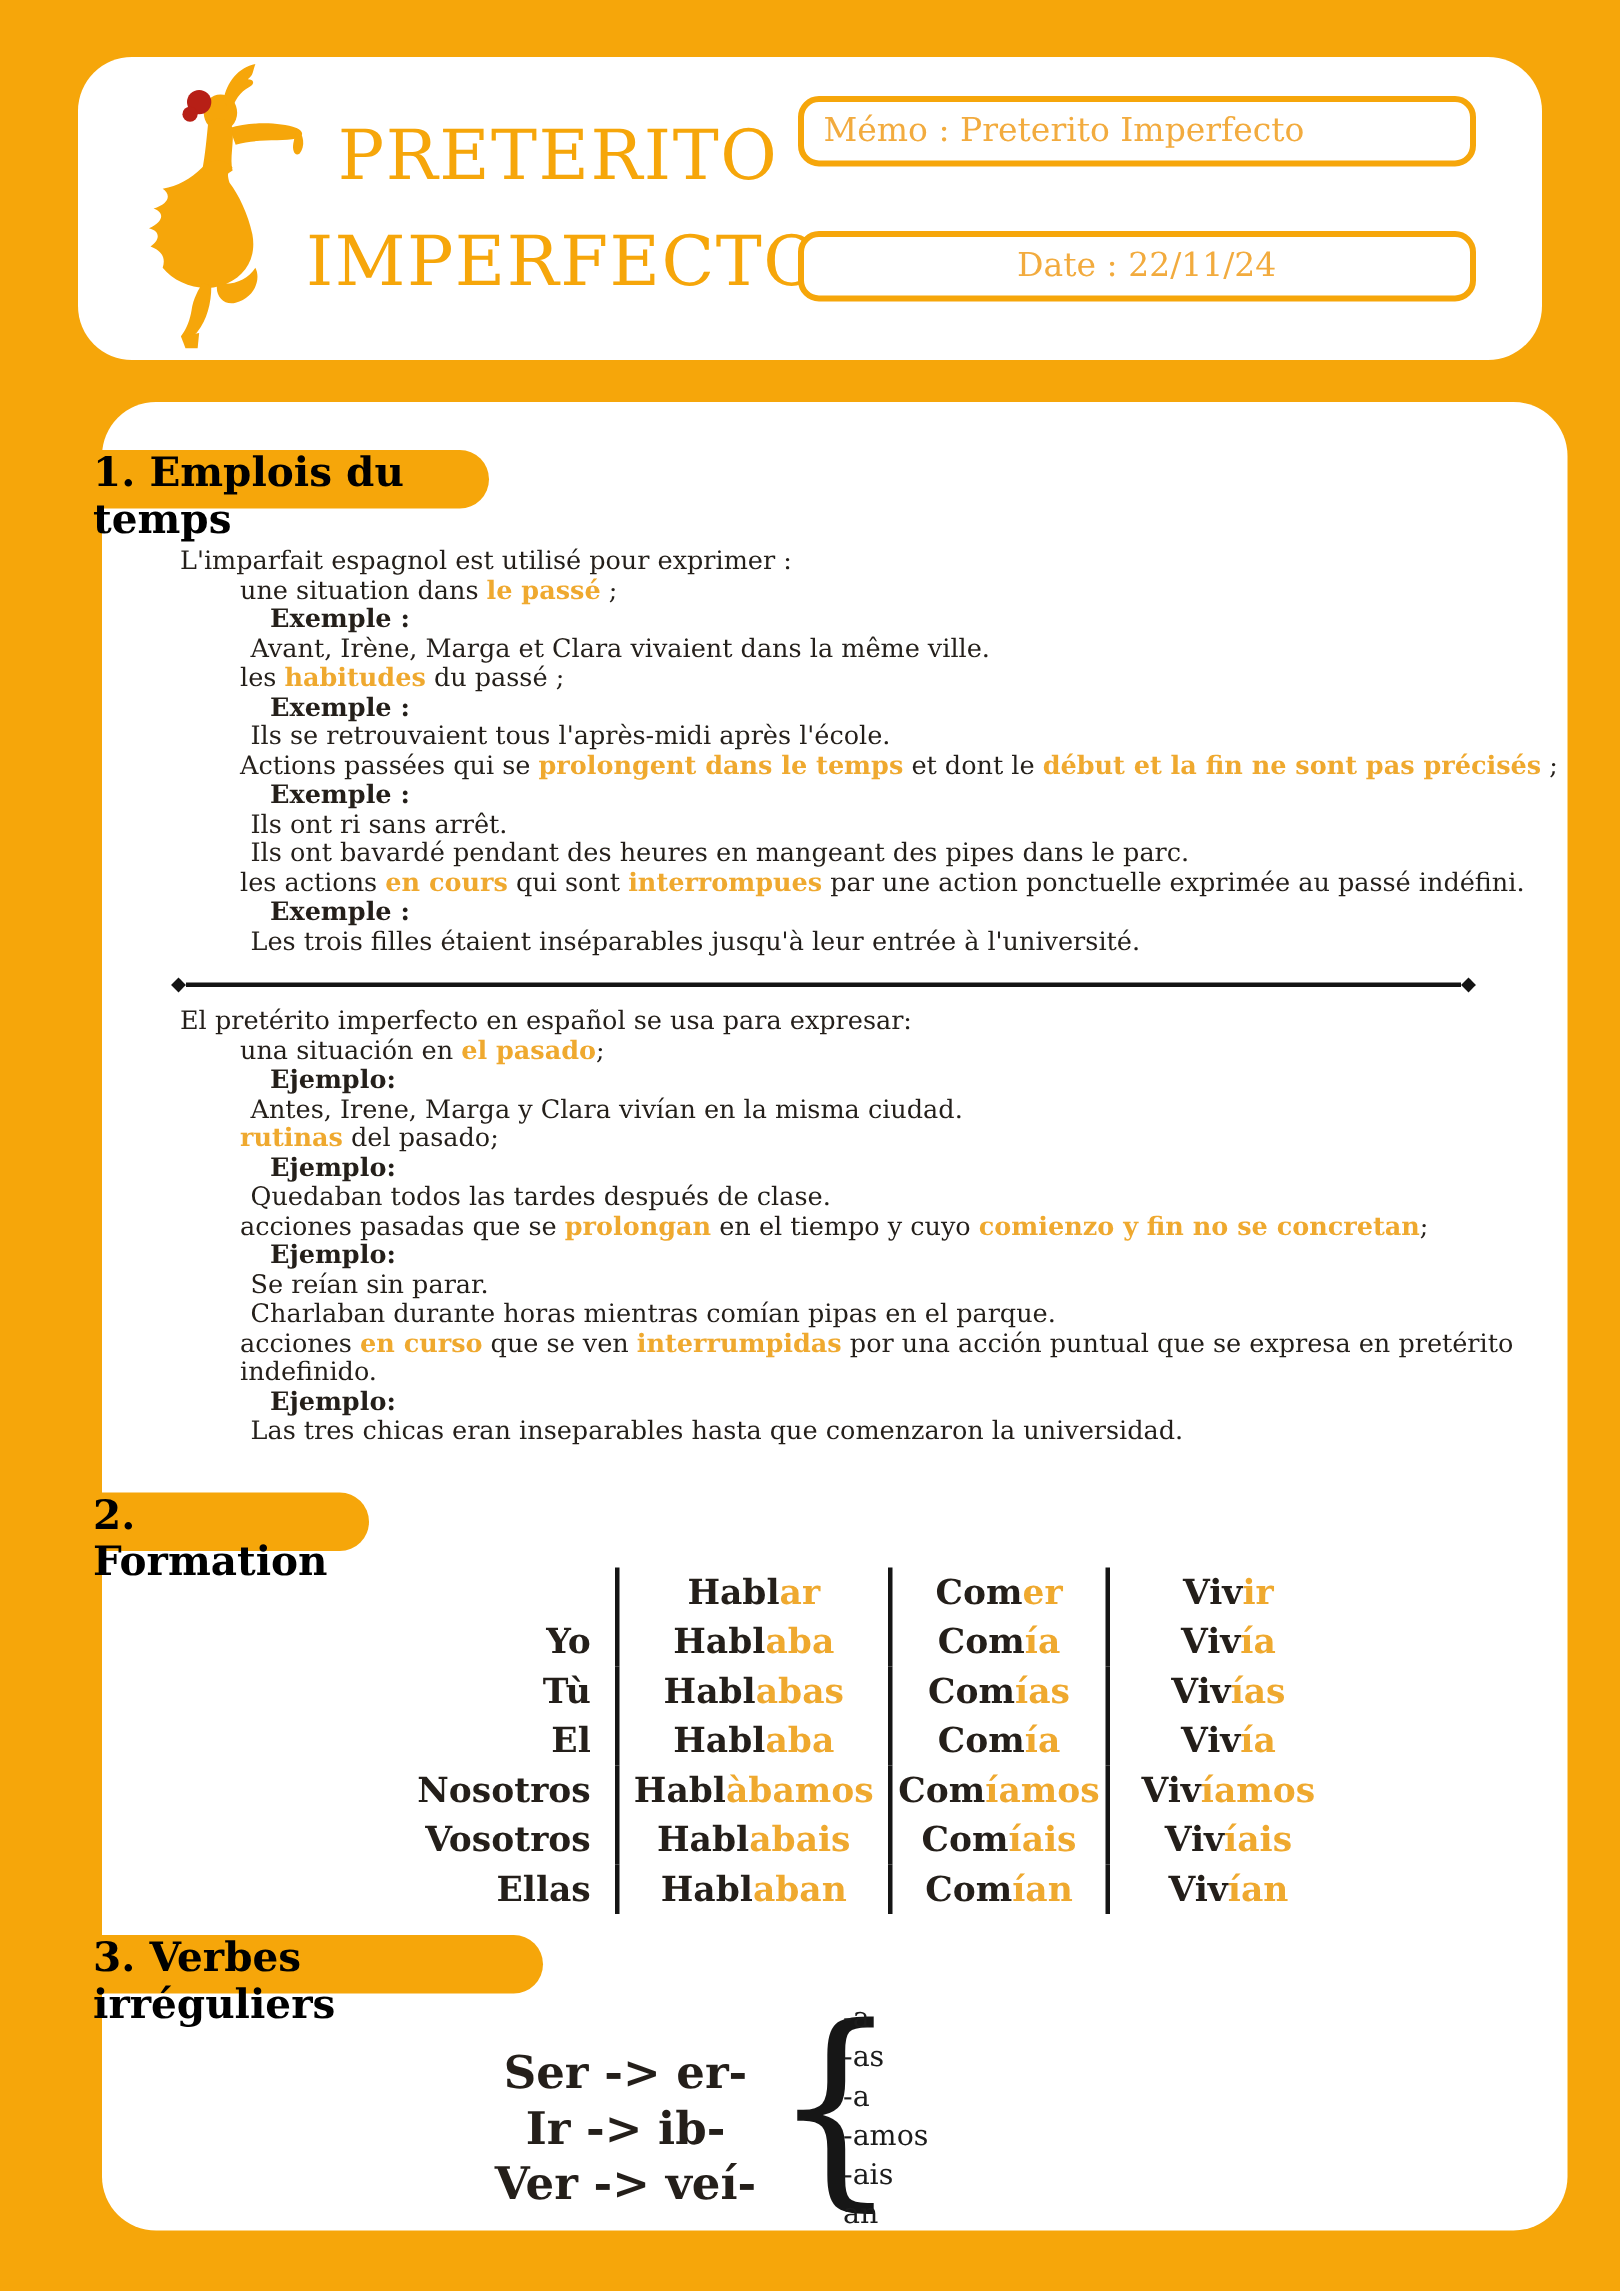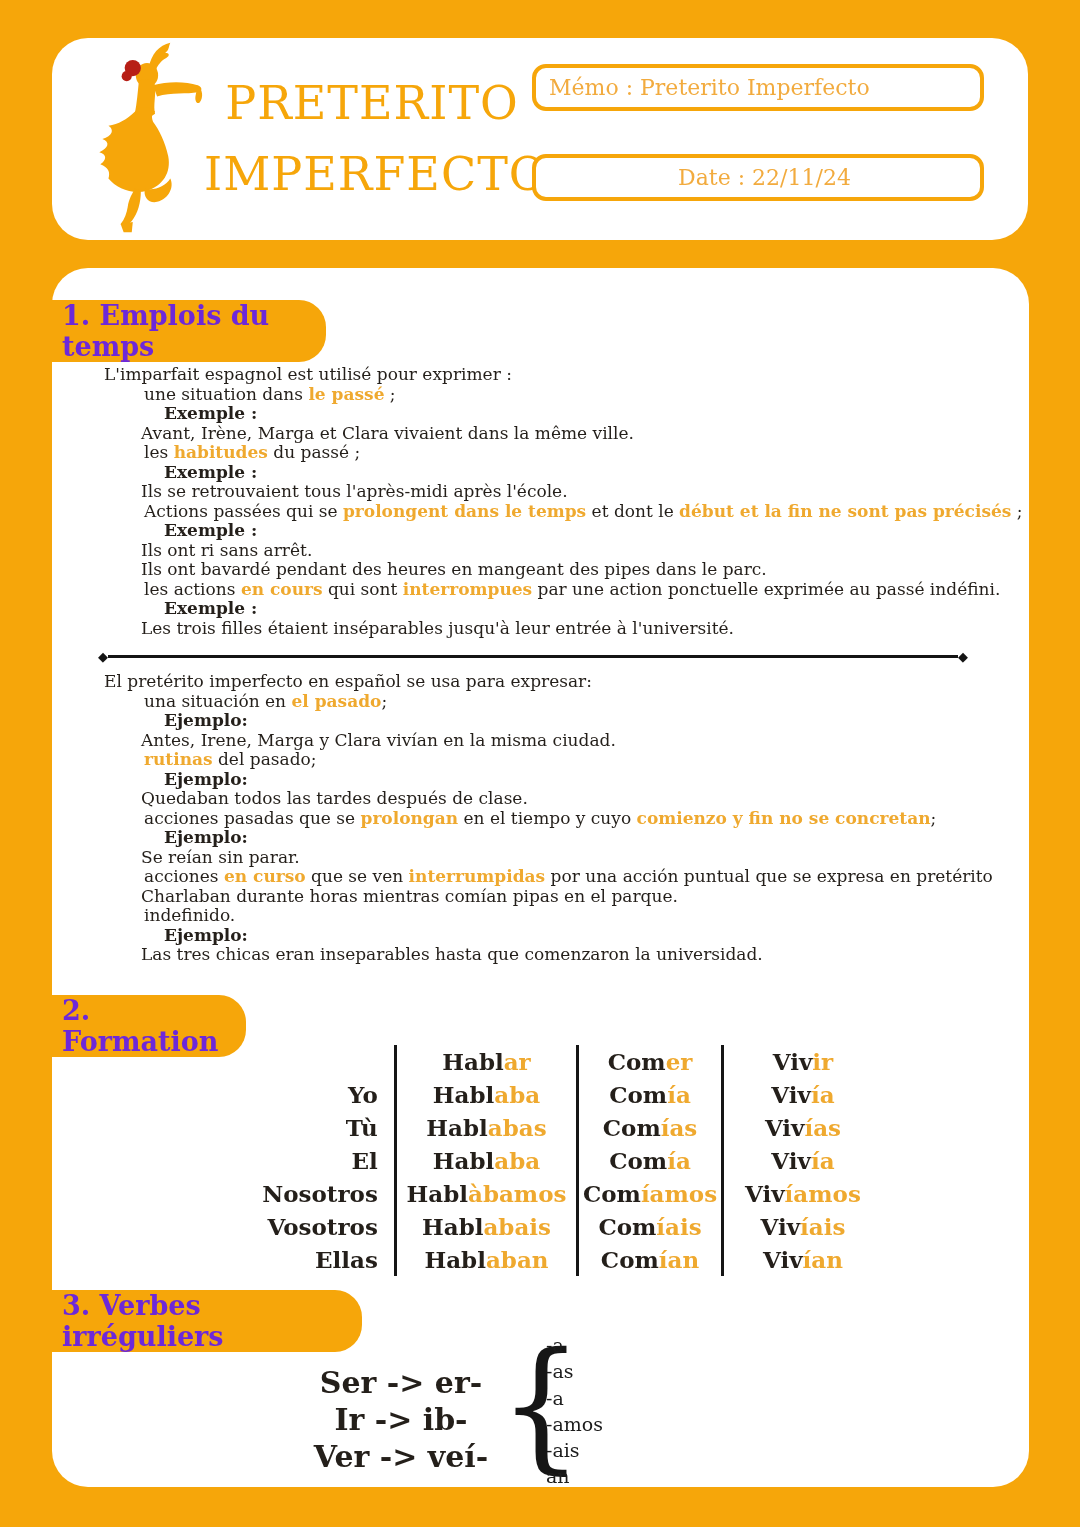--- a/index.html
+++ b/index.html
@@ -9,33 +9,33 @@
   .header-card{position:absolute;left:52px;top:38px;width:976px;height:202px;background:#ffffff;border-radius:36px;}
   .dancer{position:absolute;left:22px;top:0px;width:152px;height:204px;}
   .title{position:absolute;left:152px;top:30px;width:336px;text-align:center;
          color:#F6A60A;font-weight:normal;font-size:46px;line-height:71px;letter-spacing:1px;}
   .hbox{position:absolute;left:480px;width:452px;height:47px;border:4px solid #F6A60A;border-radius:14px;
         display:flex;align-items:center;padding-left:13px;box-sizing:border-box;
         color:#F2AB3E;font-weight:normal;font-size:22px;background:#fff;}
   .hbox.memo{top:26px;}
   .hbox.date{top:116px;justify-content:center;}
   
-  .main-card{position:absolute;left:52px;top:268px;width:977px;height:1219px;background:#ffffff;border-radius:36px;}
-  .pill{position:absolute;left:0;height:62px;background:#F6A60A;border-radius:0 27px 27px 0;
-        display:flex;align-items:center;padding-left:62px;box-sizing:border-box;
-        font-size:27px;font-weight:bold;color:#6d28d9;}
+  .main-card{position:absolute;left:68px;top:268px;width:977px;height:1219px;background:#ffffff;border-radius:36px;}
+  .pill{position:absolute;left:0;height:39px;background:#F6A60A;border-radius:0 27px 27px 0;
+        display:flex;align-items:flex-start;padding-left:62px;box-sizing:border-box;
+        font-size:27px;font-weight:bold;color:#000000;}
   .pill1{top:300px;width:326px;}
   .pill2{top:995px;width:246px;}
   .pill3{top:1290px;width:362px;}
   
   .textblock{position:absolute;left:52px;right:18px;font-size:17px;line-height:19.5px;color:#241F1A;}
   .tb-french{top:97px;}
   .tb-spanish{top:404px;}
   .line{white-space:nowrap;}
-  .ind0{margin-left:0;} .ind1{margin-left:40px;} .ind2{margin-left:60px;} .ind3{margin-left:37px;}
+  .ind0{margin-left:0;} .ind1{margin-left:40px;} .ind2{margin-left:60px;} .ind3{margin-left:47px;}
   .lbl{font-weight:bold;}
   .hl{color:#EFA92F;font-weight:bold;}
   
   .divider{position:absolute;left:46px;top:382px;width:870px;display:flex;align-items:center;color:#141414;}
   .divider .dline{flex:1;height:2.5px;background:#141414;}
   .diamond{font-size:13px;line-height:13px;}
   
   .conj{position:absolute;left:0;top:777px;width:830px;}
   .trow{display:flex;height:33px;line-height:33px;font-weight:bold;font-size:23px;}
   .trow > div{box-sizing:border-box;}
@@ -115,22 +115,22 @@
         <div class="line ind0"><span>El pretérito imperfecto en español se usa para expresar:</span></div>
         <div class="line ind1"><span>una situación en </span><span class="hl">el pasado</span><span>;</span></div>
         <div class="line ind2 lbl"><span>Ejemplo:</span></div>
         <div class="line ind3"><span>Antes, Irene, Marga y Clara vivían en la misma ciudad.</span></div>
         <div class="line ind1"><span class="hl">rutinas</span><span> del pasado;</span></div>
         <div class="line ind2 lbl"><span>Ejemplo:</span></div>
         <div class="line ind3"><span>Quedaban todos las tardes después de clase.</span></div>
         <div class="line ind1"><span>acciones pasadas que se </span><span class="hl">prolongan</span><span> en el tiempo y cuyo </span><span class="hl">comienzo y fin no se concretan</span><span>;</span></div>
         <div class="line ind2 lbl"><span>Ejemplo:</span></div>
         <div class="line ind3"><span>Se reían sin parar.</span></div>
+        <div class="line ind3"><span>Charlaban durante horas mientras comían pipas en el parque.</span></div>
         <div class="line ind1"><span>acciones </span><span class="hl">en curso</span><span> que se ven </span><span class="hl">interrumpidas</span><span> por una acción puntual que se expresa en pretérito</span></div>
-        <div class="line ind3"><span>Charlaban durante horas mientras comían pipas en el parque.</span></div>
         <div class="line ind1"><span>indefinido.</span></div>
         <div class="line ind2 lbl"><span>Ejemplo:</span></div>
         <div class="line ind3"><span>Las tres chicas eran inseparables hasta que comenzaron la universidad.</span></div>
       </div>
 
     <div class="conj">
         <div class="trow">
           <div class="tp"></div>
           <div class="tc"><span>Habl</span><span class="hl">ar</span></div>
           <div class="tc"><span>Com</span><span class="hl">er</span></div>

